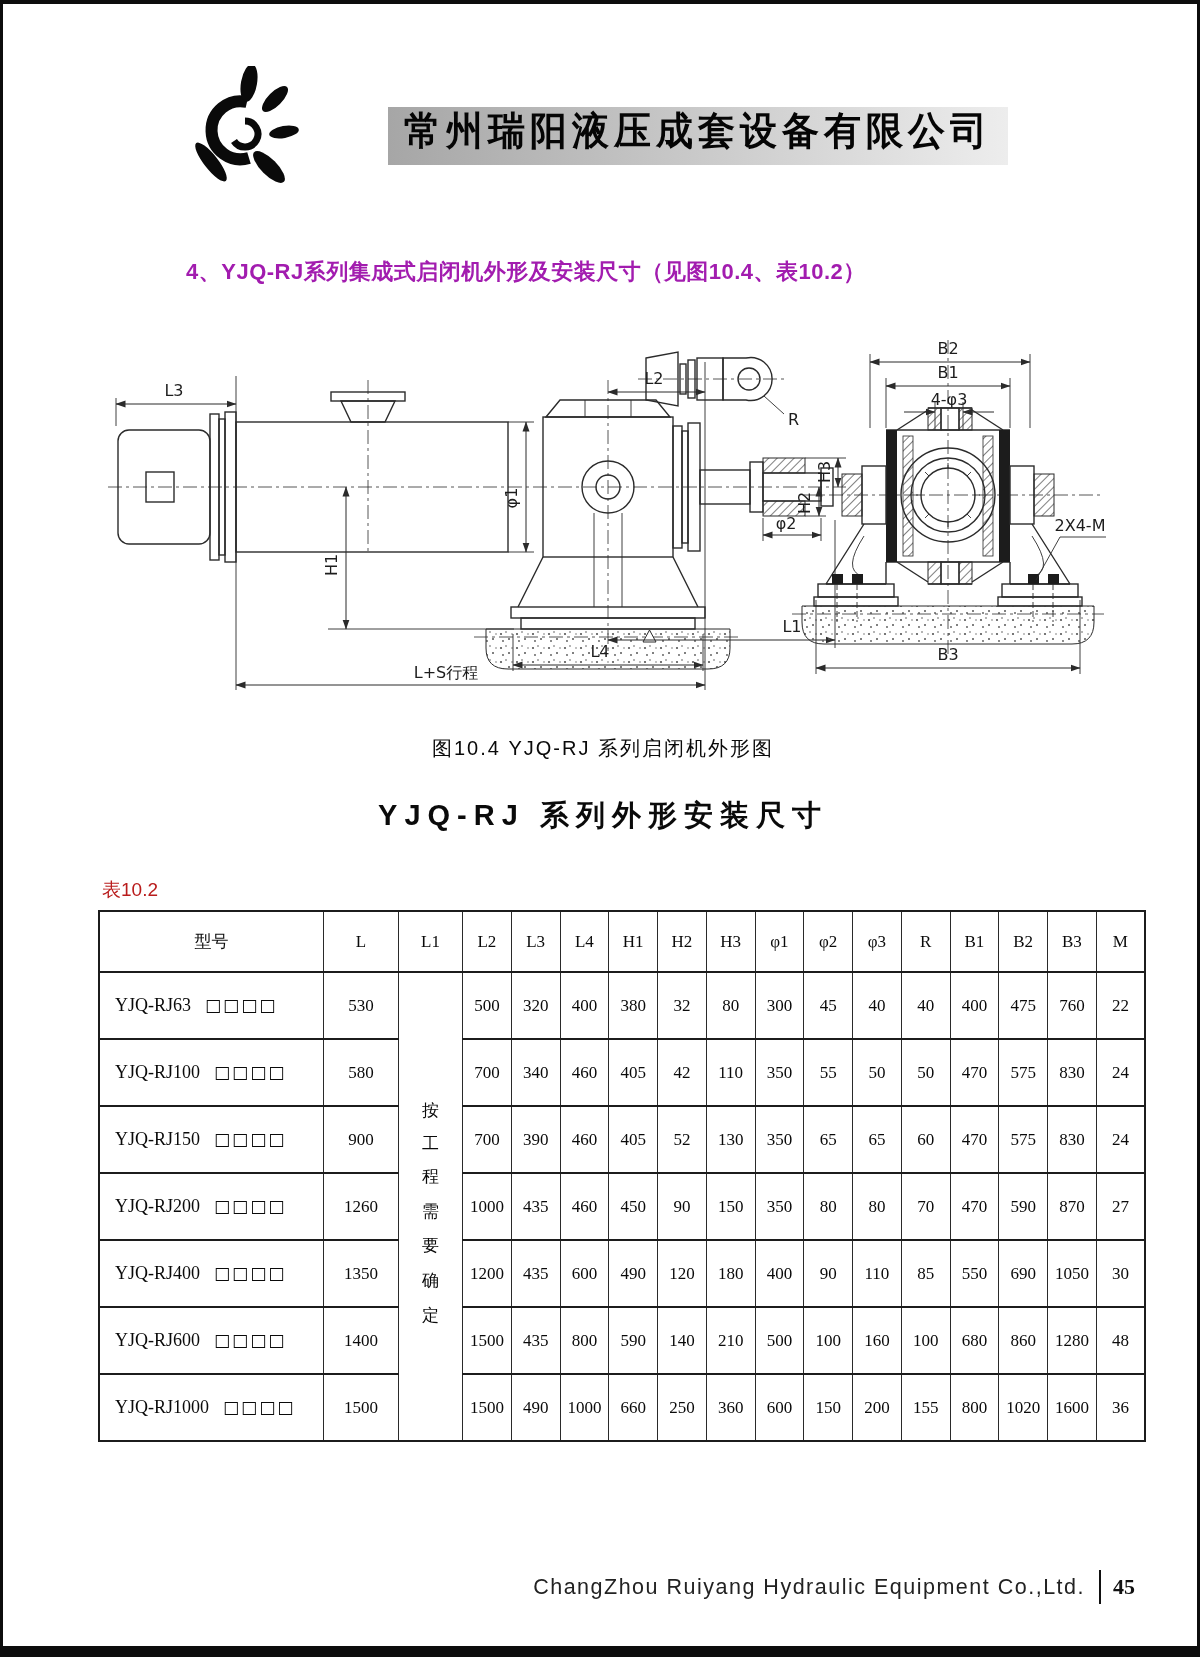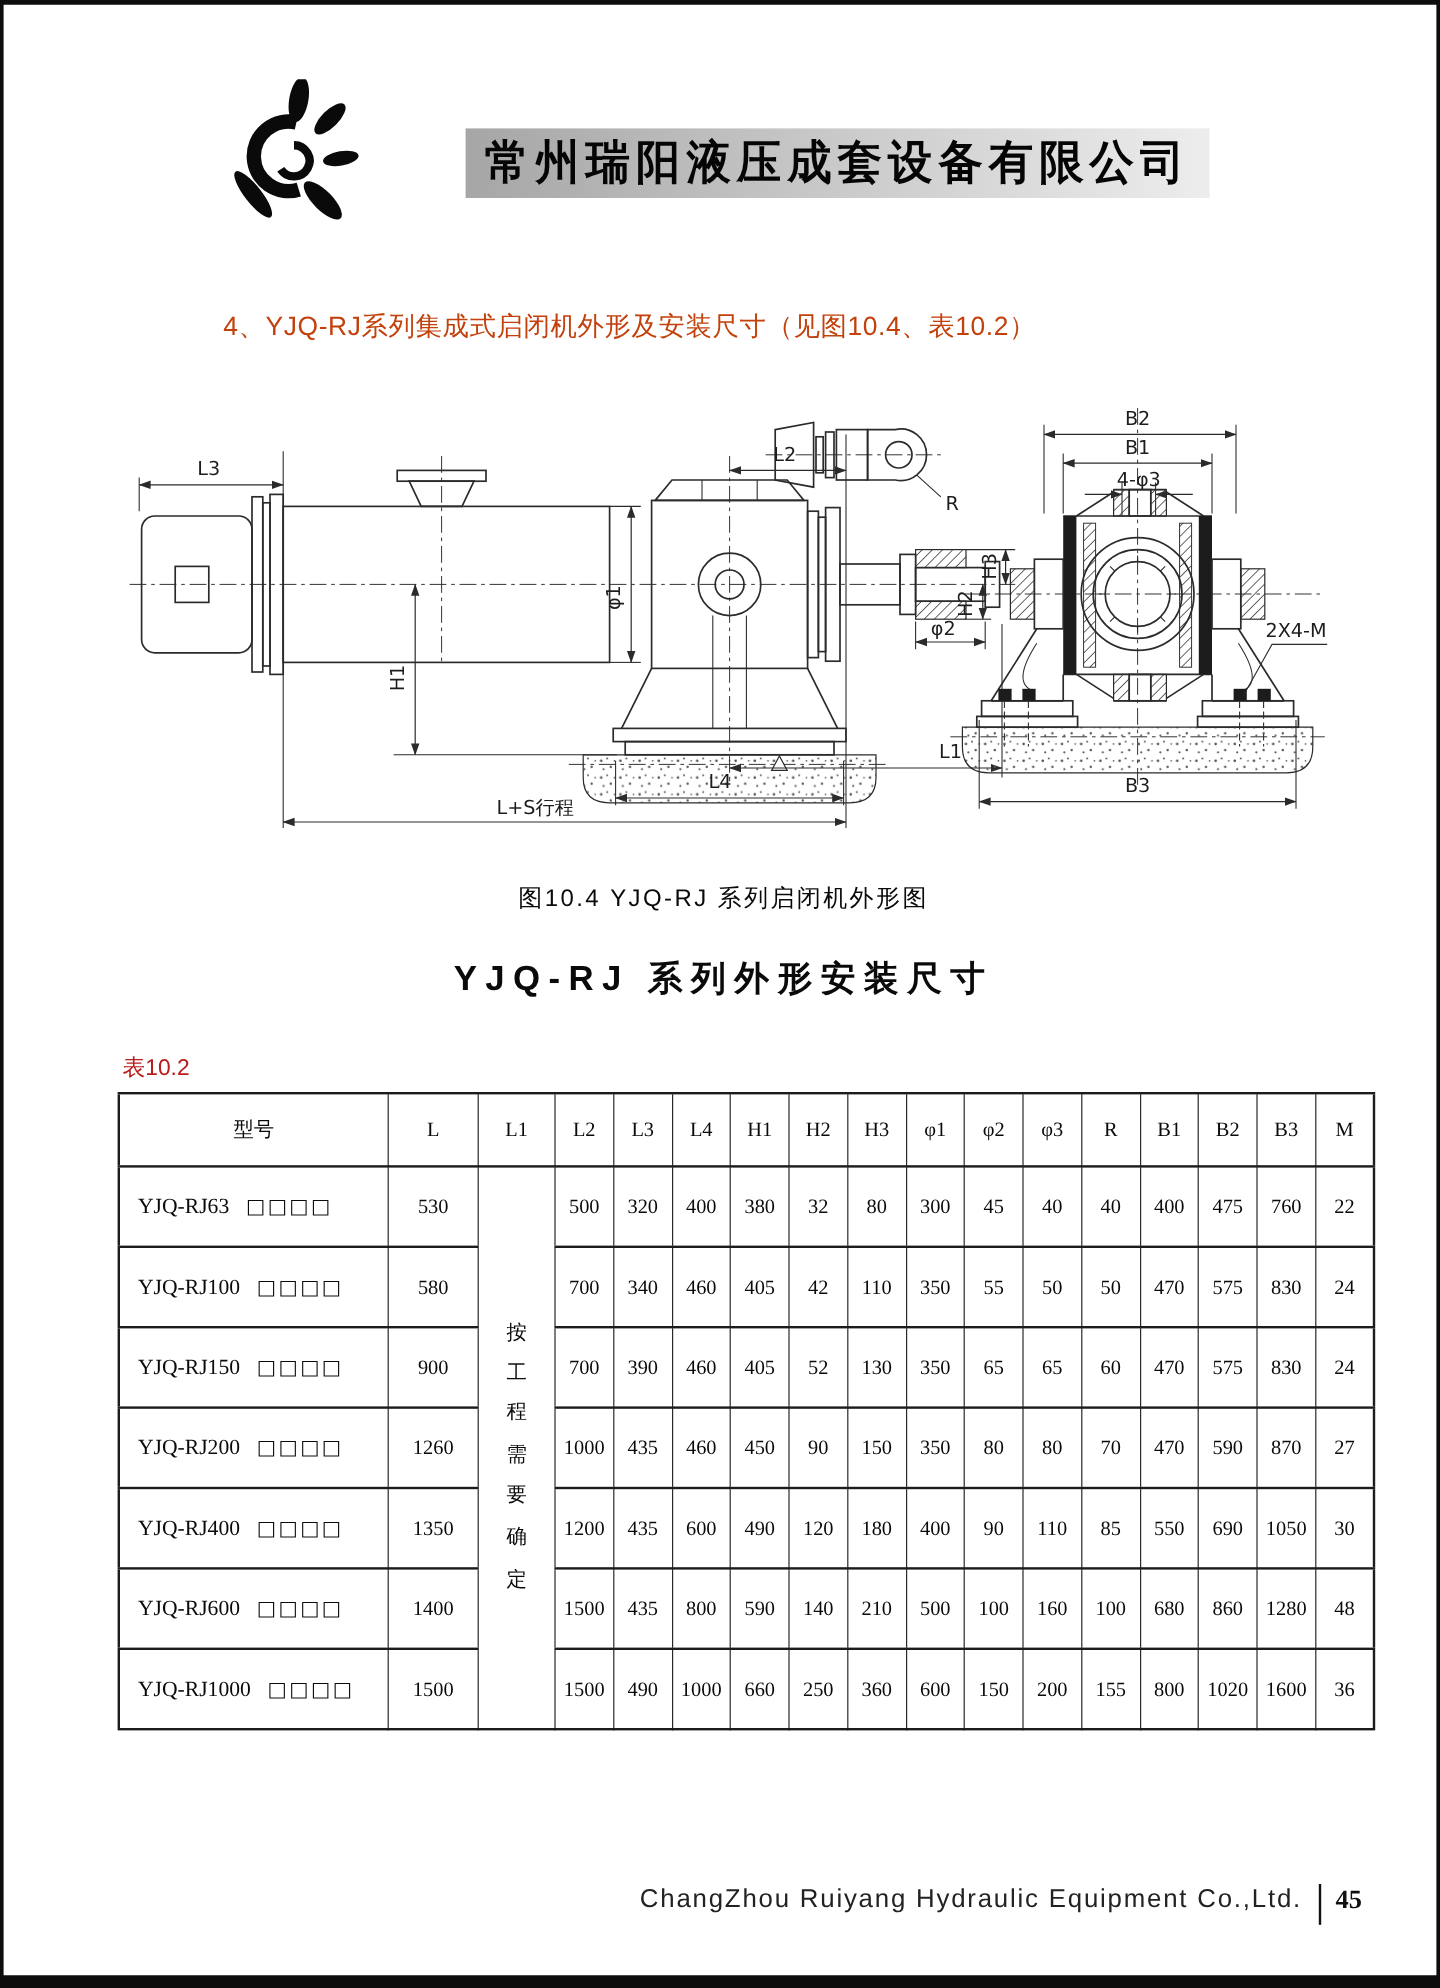--- a/index.html
+++ b/index.html
@@ -3,24 +3,24 @@
 <meta charset="utf-8">
 <style>
   html,body{margin:0;padding:0;background:#888;}
   #page{position:relative;width:1200px;height:1657px;background:#fff;box-sizing:border-box;
     border-top:4px solid #0d0d0d;border-left:3px solid #0d0d0d;border-right:3px solid #0d0d0d;border-bottom:11px solid #0d0d0d;
     font-family:"Liberation Sans",sans-serif;color:#111;overflow:hidden;}
   
   #logo{position:absolute;left:180px;top:62px;}
   #banner{position:absolute;left:385px;top:103px;width:620px;height:58px;
     background:linear-gradient(to right,#a6a6a6,#ededed);
-    display:flex;align-items:center;justify-content:center;}
+    display:flex;justify-content:center;}
   #banner .cn{font-family:"DejaVu Serif","Liberation Serif",serif;font-weight:900;font-size:37px;letter-spacing:5px;color:#050505;transform:scaleY(1.05);white-space:nowrap;}
   
-  #sec-title{position:absolute;left:183px;top:253px;font-size:22px;font-weight:400;letter-spacing:.5px;color:#c2410c;}
+  #sec-title{position:absolute;left:183px;top:253px;font-size:22px;font-weight:700;letter-spacing:.5px;color:#a21caf;}
   
   #drawing{position:absolute;left:95px;top:318px;}
   #drawing text{font-family:"DejaVu Sans",sans-serif;font-size:16px;fill:#1d1d1d;}
   .s{fill:none;stroke:#2b2b2b;stroke-width:1.4;}
   .thin{fill:none;stroke:#2b2b2b;stroke-width:.9;}
   .ext{stroke:#2b2b2b;stroke-width:.9;fill:none;}
   .cl{stroke:#2b2b2b;stroke-width:.8;fill:none;stroke-dasharray:14 4 3 4;}
   .dim{stroke:#2b2b2b;stroke-width:1;fill:none;marker-start:url(#ar);marker-end:url(#ar);}
   .dimE{stroke:#2b2b2b;stroke-width:1;fill:none;marker-end:url(#ar);}
   .lbl{text-anchor:middle;}
@@ -39,21 +39,21 @@
   #spec tbody tr{height:67px;}
   #spec th:nth-child(1){width:223px;}
   #spec th:nth-child(2){width:74px;}
   #spec th:nth-child(3){width:63px;}
   #spec td.model{text-align:left;padding-left:15px;font-size:18px;white-space:nowrap;margin-top:18px;}
   #spec td.model .sfx{margin-left:14px;font-size:17px;letter-spacing:2px;font-family:"DejaVu Sans",sans-serif;}
   #spec td.l1-note{border-top:1px solid #2a2a2a;}
   #spec td.l1-note .vtext{writing-mode:vertical-rl;text-orientation:upright;letter-spacing:34px;
     margin:0 auto;font-size:17px;line-height:1;}
   
-  #footer{position:absolute;right:62px;top:1566px;display:flex;margin-left:22px;}
+  #footer{position:absolute;right:62px;top:1566px;display:flex;align-items:center;margin-left:22px;}
   #footer .co{font-size:21.5px;letter-spacing:1.5px;color:#222;}
   #footer .divider{width:2px;height:34px;background:#111;margin:0 12px 0 14px;}
   #footer .pg{font-size:22px;font-weight:700;font-family:"Liberation Serif",serif;color:#111;}
 </style>
 </head>
 <body>
 
 <div id="page">
 
   <svg id="logo" width="125" height="125" viewBox="0 0 125 125">

